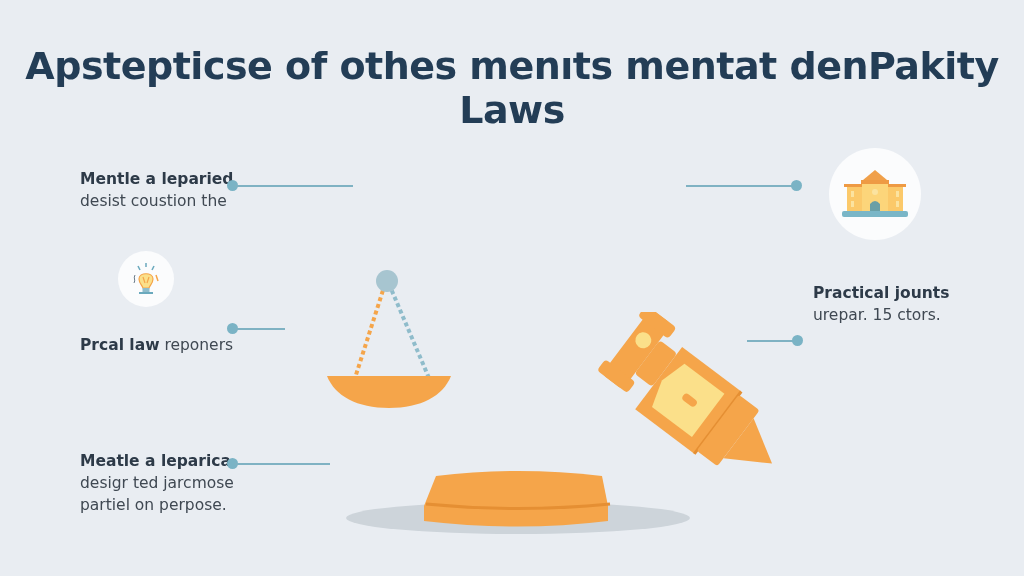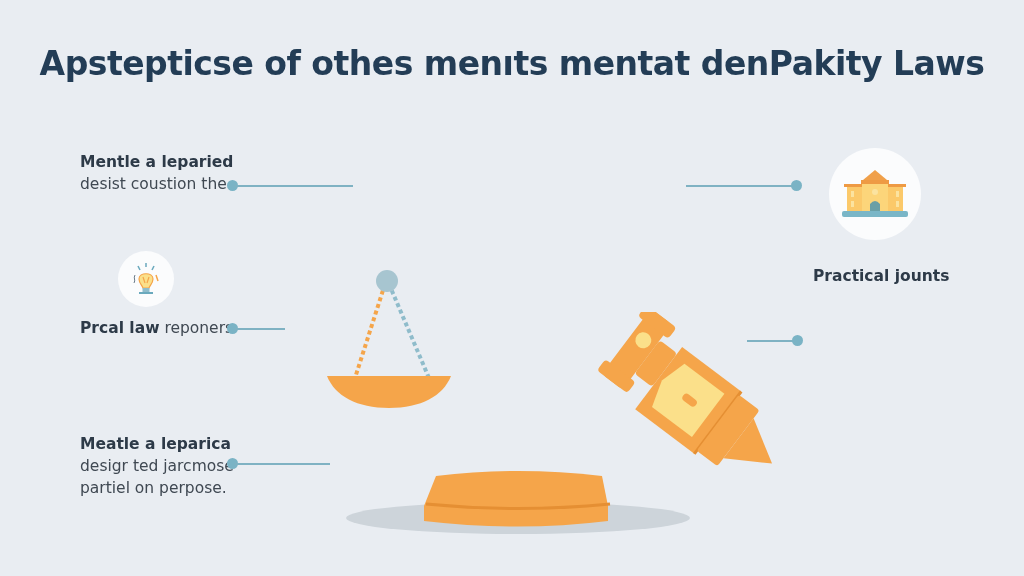--- a/index.html
+++ b/index.html
@@ -9,25 +9,25 @@
       font-family: "DejaVu Sans", "Liberation Sans", sans-serif;
       position: relative;
       color: #3a4552;
     }
     .title {
       position: absolute;
       left: 0; top: 44px; width: 1024px;
       text-align: center;
       font-family: "DejaVu Sans", sans-serif;
       font-weight: bold;
-      font-size: 33px;
+      font-size: 38px;
       color: #233d56;
       letter-spacing: -0.5px;
     }
-    .block { position: absolute; font-size: 15.5px; line-height: 22px; color: #3f4852; }
+    .block { position: absolute; font-size: 15.5px; line-height: 22px; color: #3f4852; margin-top: 17px; }
     .block .head { font-weight: bold; color: #2d3a48; }
     .block .line { white-space: nowrap; }
     .conn { position: absolute; height: 2px; background: #7fb2c3; }
     .dot { position: absolute; width: 11px; height: 11px; border-radius: 50%; background: #7ab3c5; }
     .circle-icon {
       position: absolute; border-radius: 50%; background: #fbfcfd;
       display: flex; align-items: center; justify-content: center;
     }
     svg { display: block; }
     .illus { position: absolute; }
@@ -89,20 +89,21 @@
     <rect x="55" y="25" width="3" height="6" fill="#fbe3a0"></rect>
     <rect x="55" y="35" width="3" height="6" fill="#fbe3a0"></rect>
     <circle cx="34" cy="26" r="3" fill="#fbe3a0"></circle>
     <path d="M29 46 L29 38 Q34 32 39 38 L39 46 Z" fill="#6a9fa6"></path>
     <rect x="1" y="45" width="66" height="6" rx="2" fill="#7ab6c7"></rect>
   </svg>
 </div>
 
 <div class="block" style="left:813px; top:265px;">
   <div class="head line">Practical jounts</div>
+  <div class="line">urepar. 15 ctors.</div>
 </div>
 <div class="conn" style="left:747px; top:340px; width:50px;"></div>
 <div class="dot" style="left:792px; top:335px;"></div>
 
 <div class="illus" style="left:325px; top:266px;">
   <svg width="130" height="148" viewBox="0 0 130 148">
     <line x1="60" y1="18" x2="30" y2="112" stroke="#f5a54a" stroke-width="4" stroke-dasharray="4 3"></line>
     <line x1="64" y1="18" x2="104" y2="112" stroke="#8fbccb" stroke-width="4" stroke-dasharray="4 3"></line>
     <circle cx="62" cy="15" r="11" fill="#a7c5d0"></circle>
     <path d="M2 110 L126 110 C118 130 96 142 64 142 C32 142 10 130 2 110 Z" fill="#f5a54a"></path>

